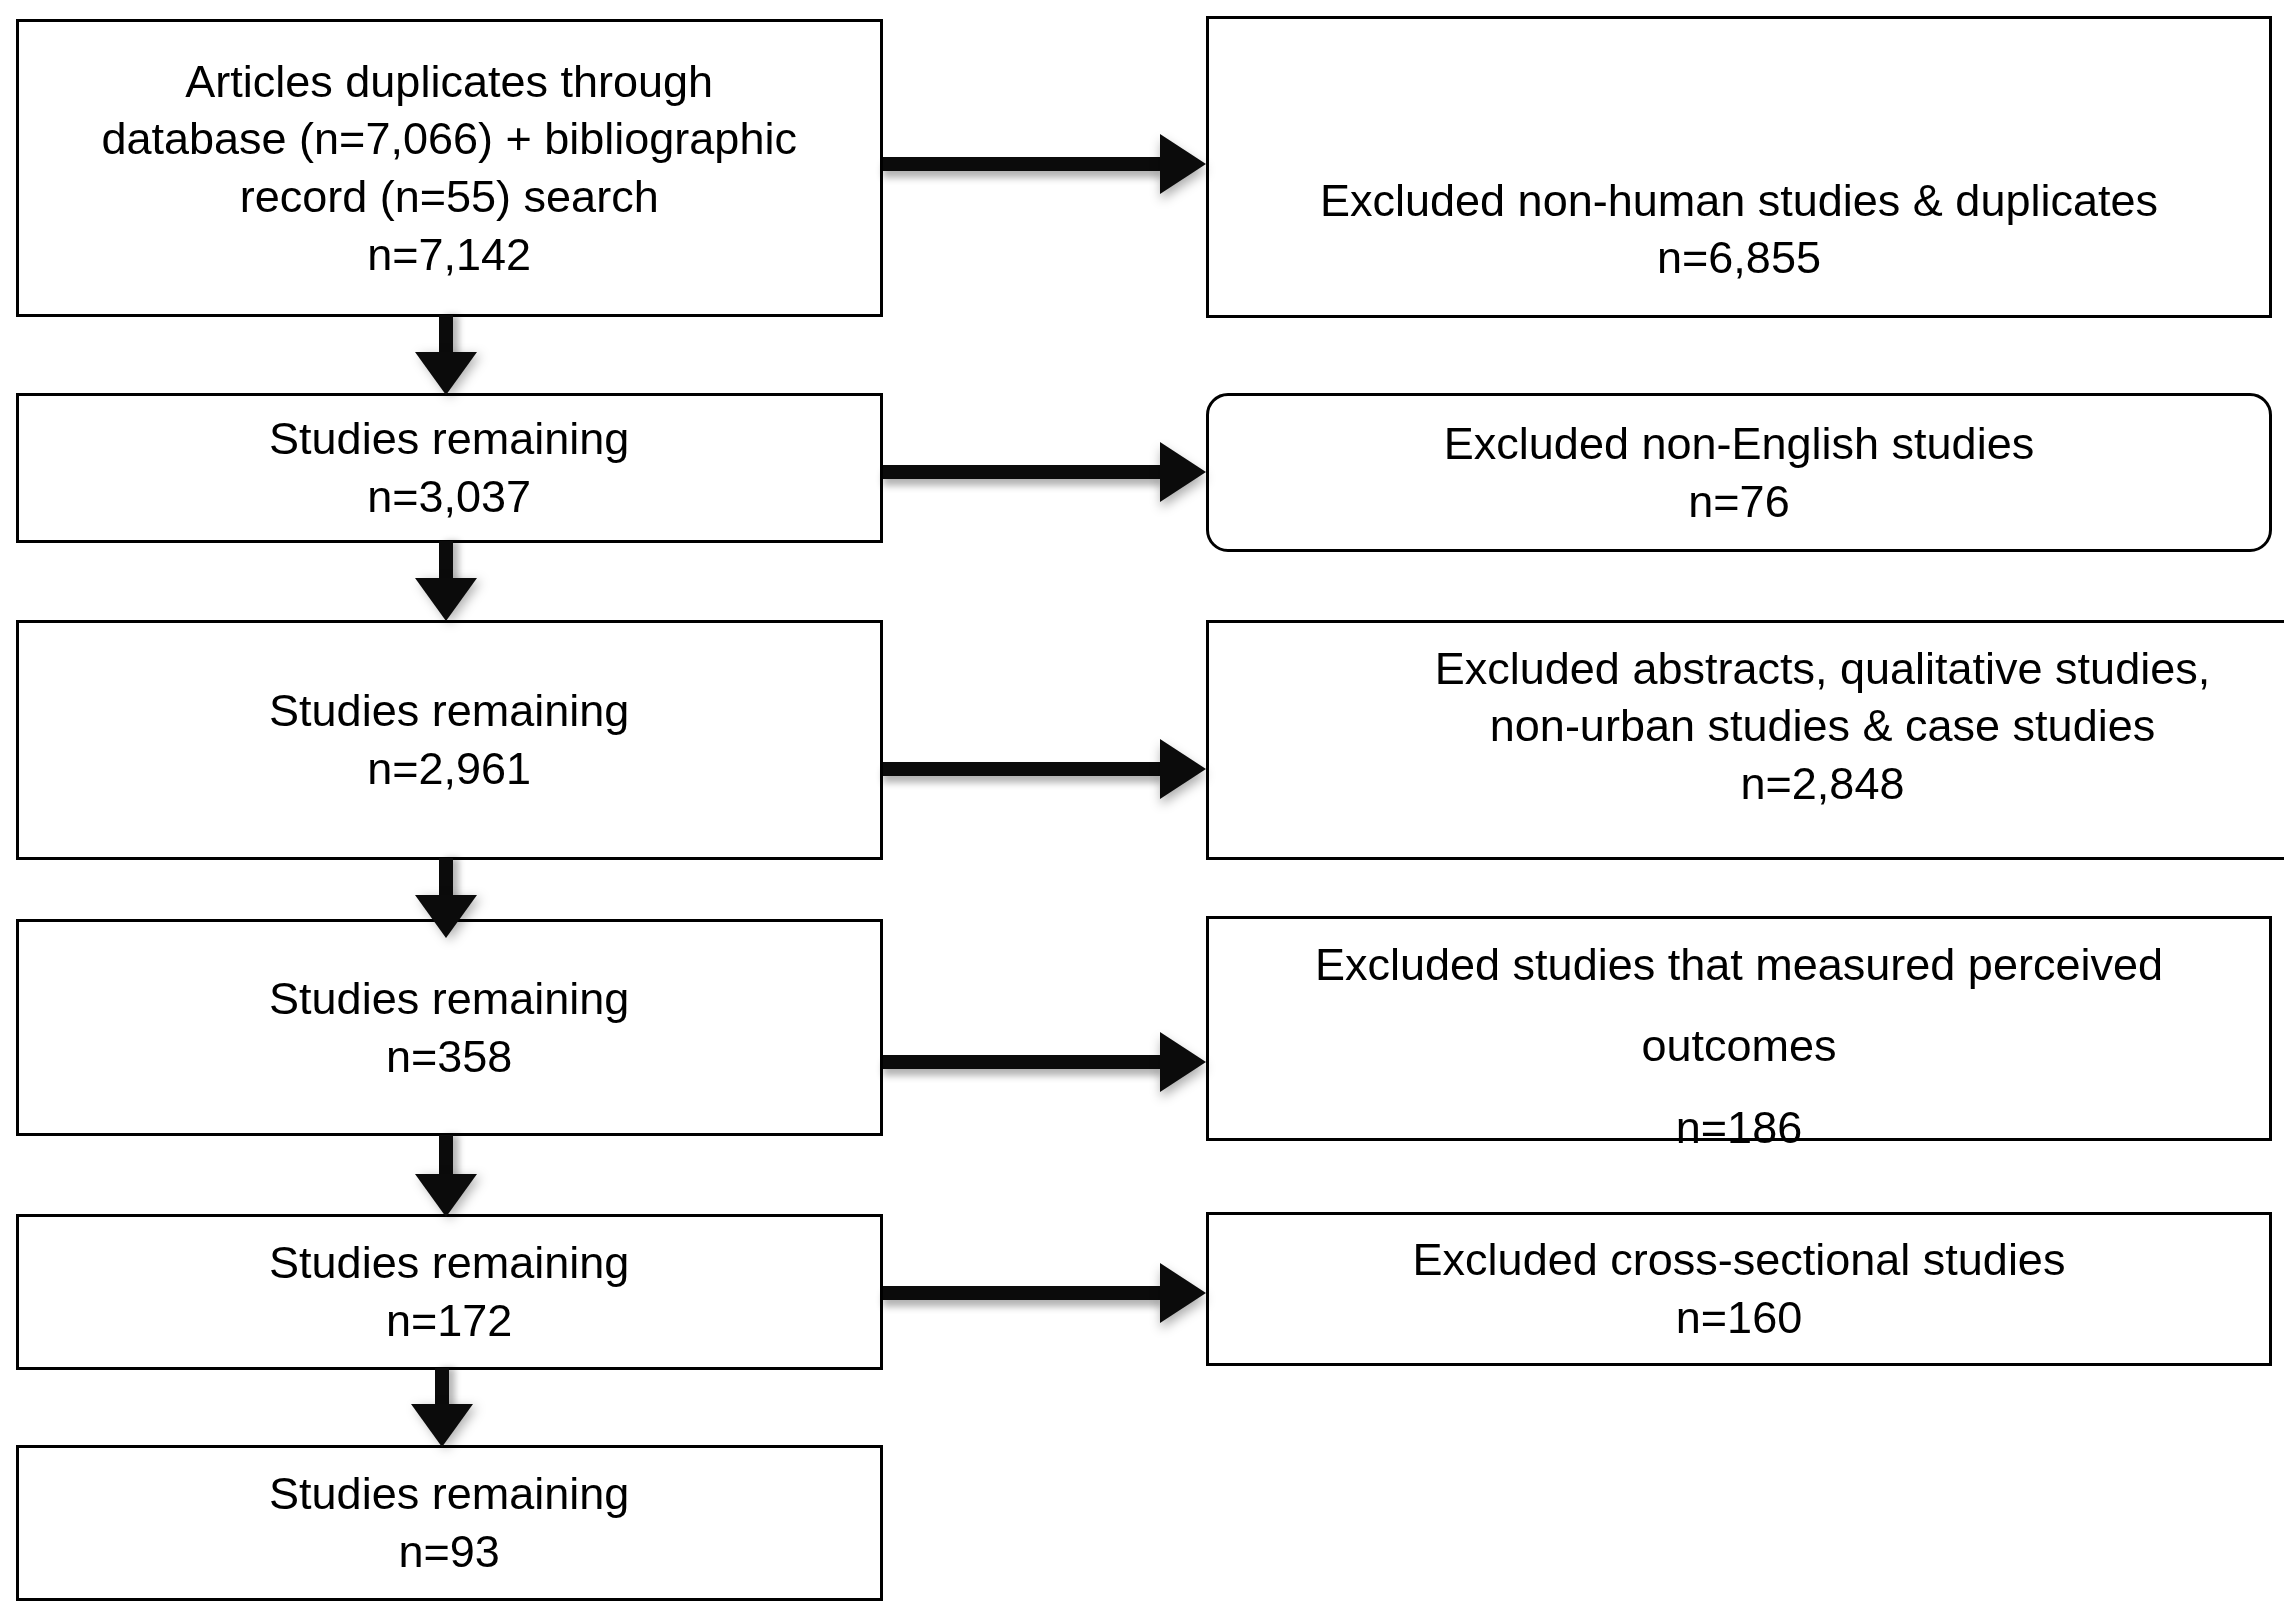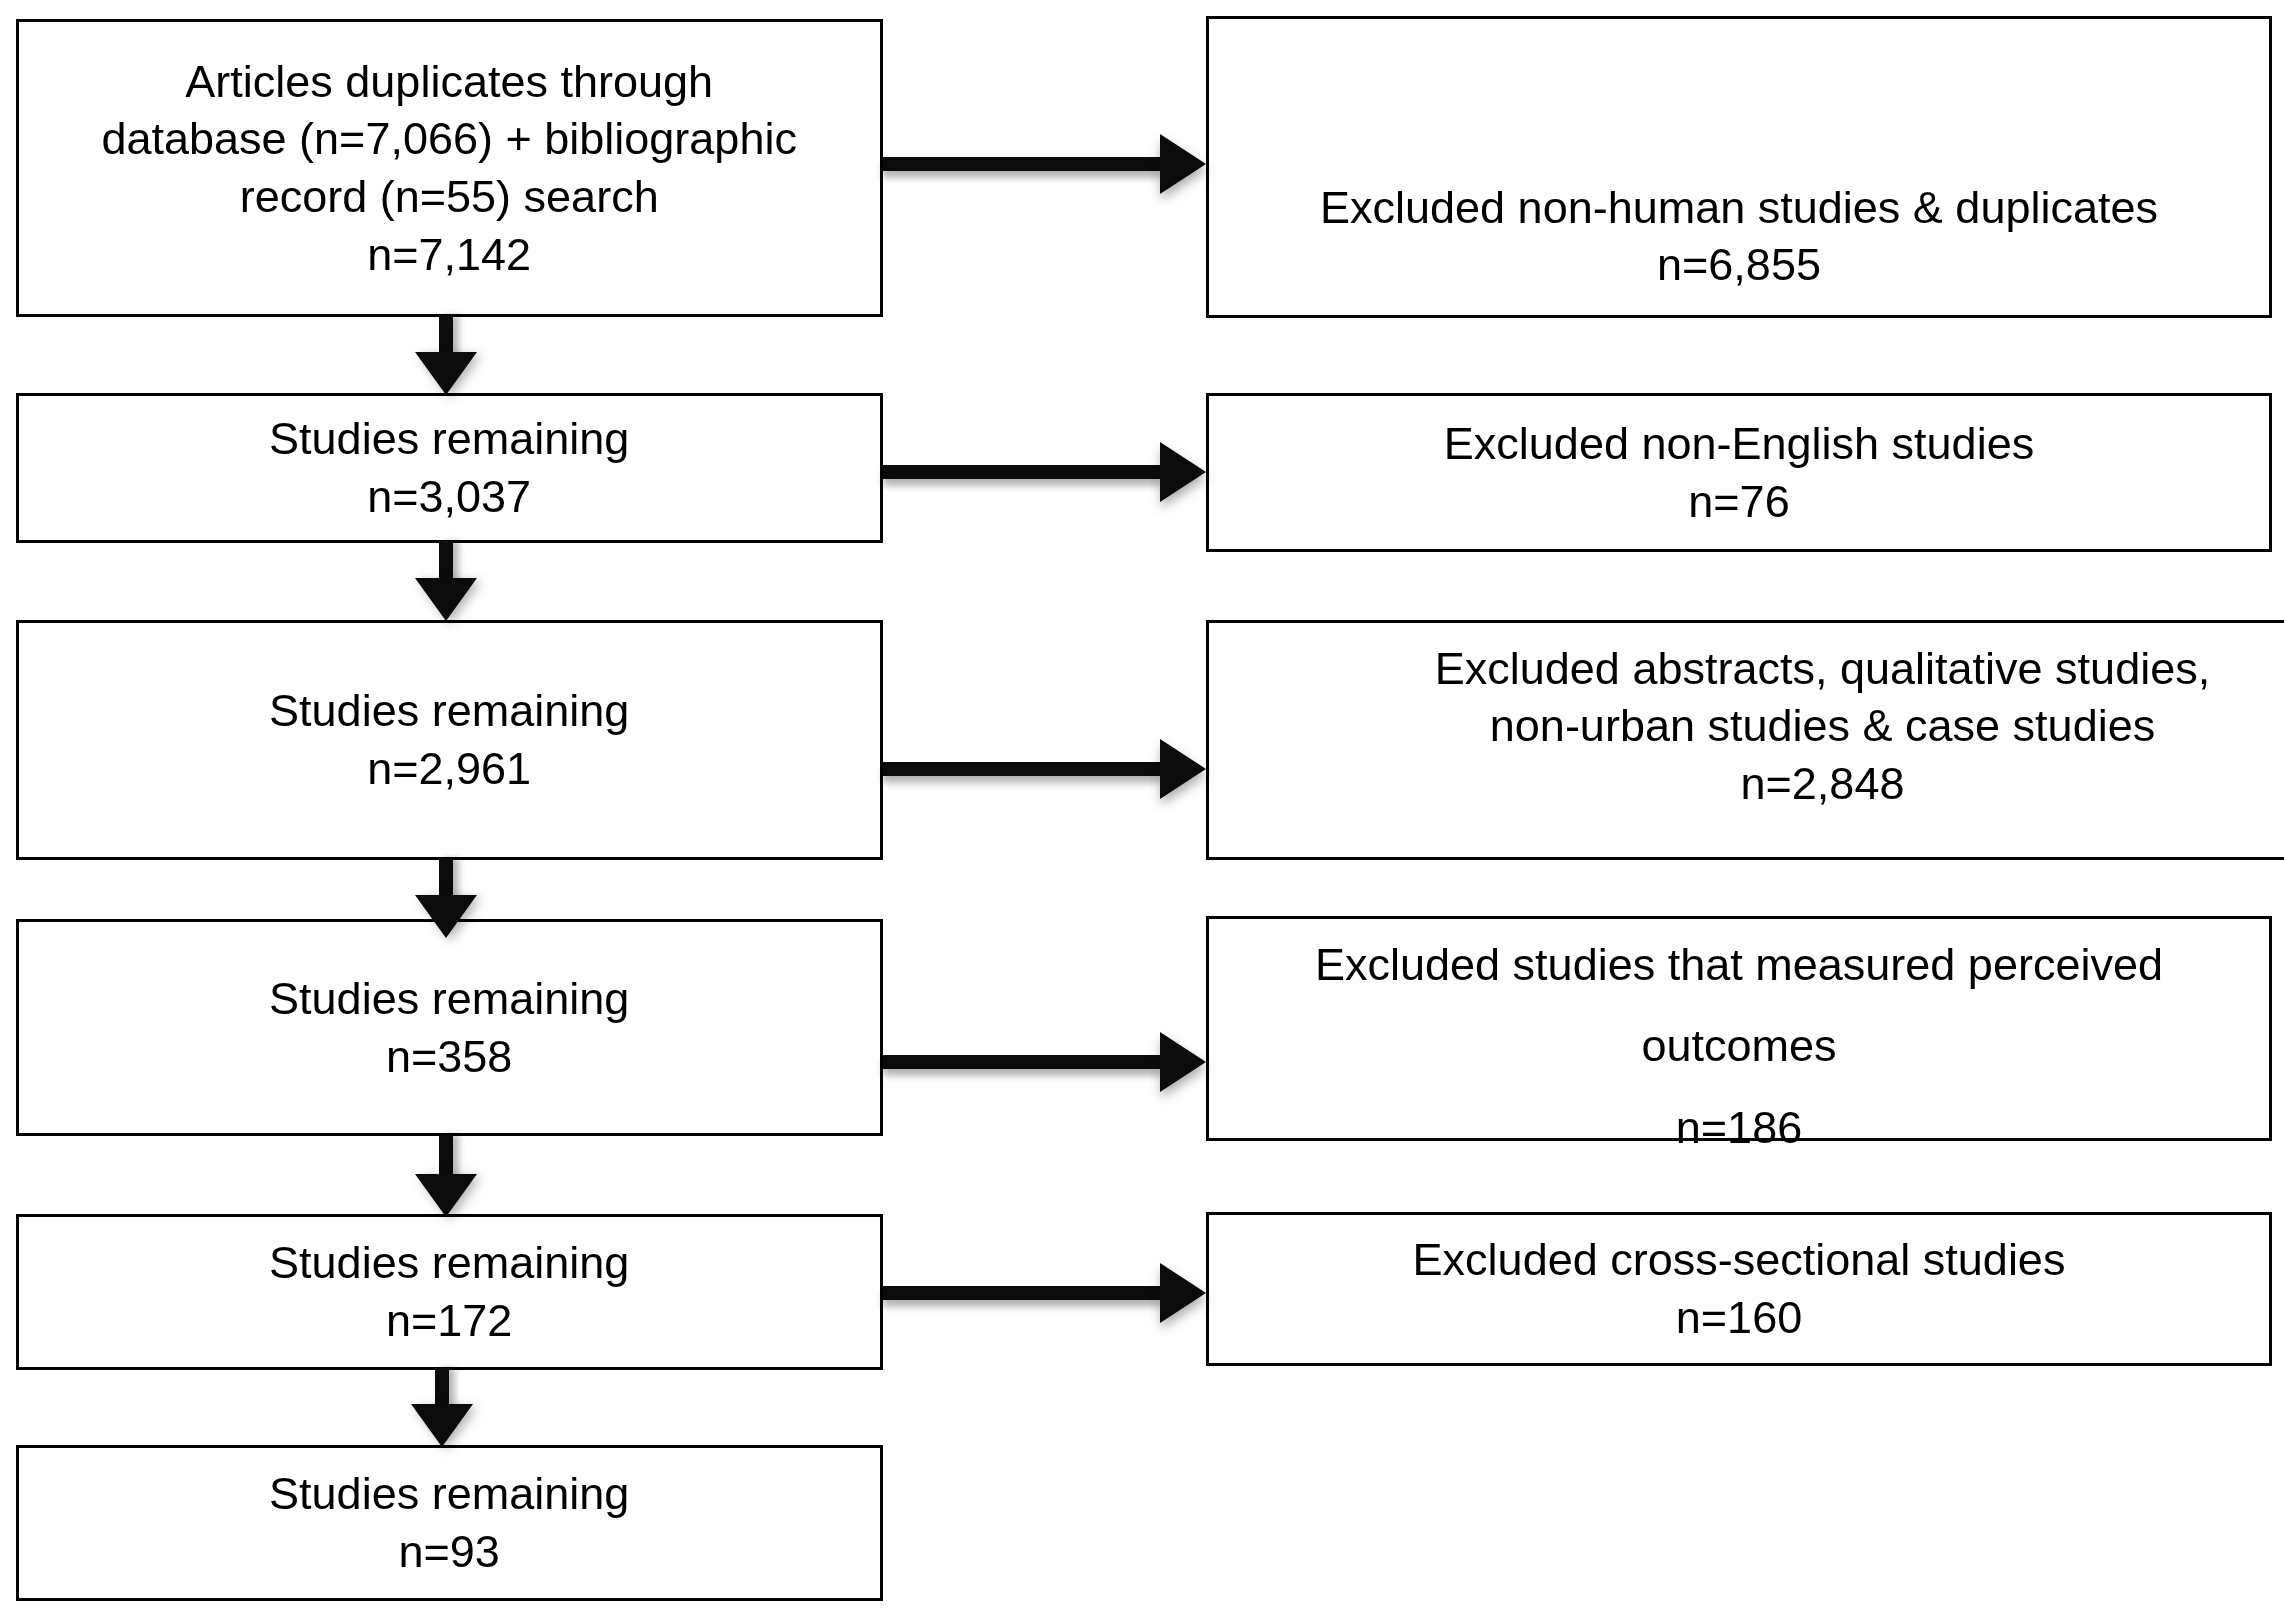--- a/index.html
+++ b/index.html
@@ -30,21 +30,21 @@
     line-height: 1.28;
     padding: 4.5px 13.5px;
   }
   .box .ln {
     display: block;
     white-space: nowrap;
   }
   
   .box.anchor-bottom {
     justify-content: flex-end;
-    padding-bottom: 21px;
+    padding-bottom: 28px;
   }
   .box.anchor-top {
     justify-content: flex-start;
     padding-top: 16.5px;
   }
 
   
   .arrow-h {
     position: absolute;
     height: 0;
@@ -126,21 +126,21 @@
   <div class="box" style="left:15.7px; top:1445px; width:867px; height:156px;">
     <span class="ln">Studies remaining</span>
     <span class="ln">n=93</span>
   </div>
 
   <div class="box anchor-bottom" style="left:1206px; top:15.7px; width:1066px; height:302px;">
     <span class="ln">Excluded non-human studies &amp; duplicates</span>
     <span class="ln">n=6,855</span>
   </div>
 
-  <div class="box" style="left:1206px; top:393px; width:1066px; height:159px;">
+  <div class="box" style="left:1206px; top:393px; width:1066px; height:159px;border-radius:22px;">
     <span class="ln">Excluded non-English studies</span>
     <span class="ln">n=76</span>
   </div>
 
   <div class="box anchor-top" style="left:1206px; top:620px; width:1233px; height:240px;">
     <span class="ln">Excluded abstracts, qualitative studies,</span>
     <span class="ln">non-urban studies &amp; case studies</span>
     <span class="ln">n=2,848</span>
   </div>
 

